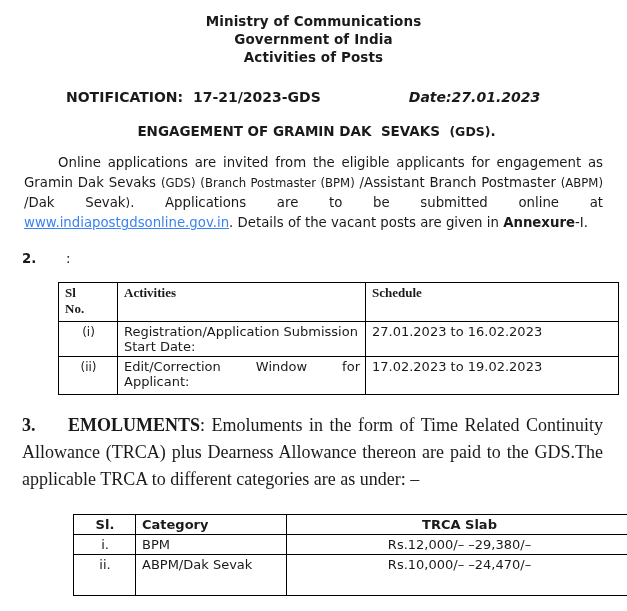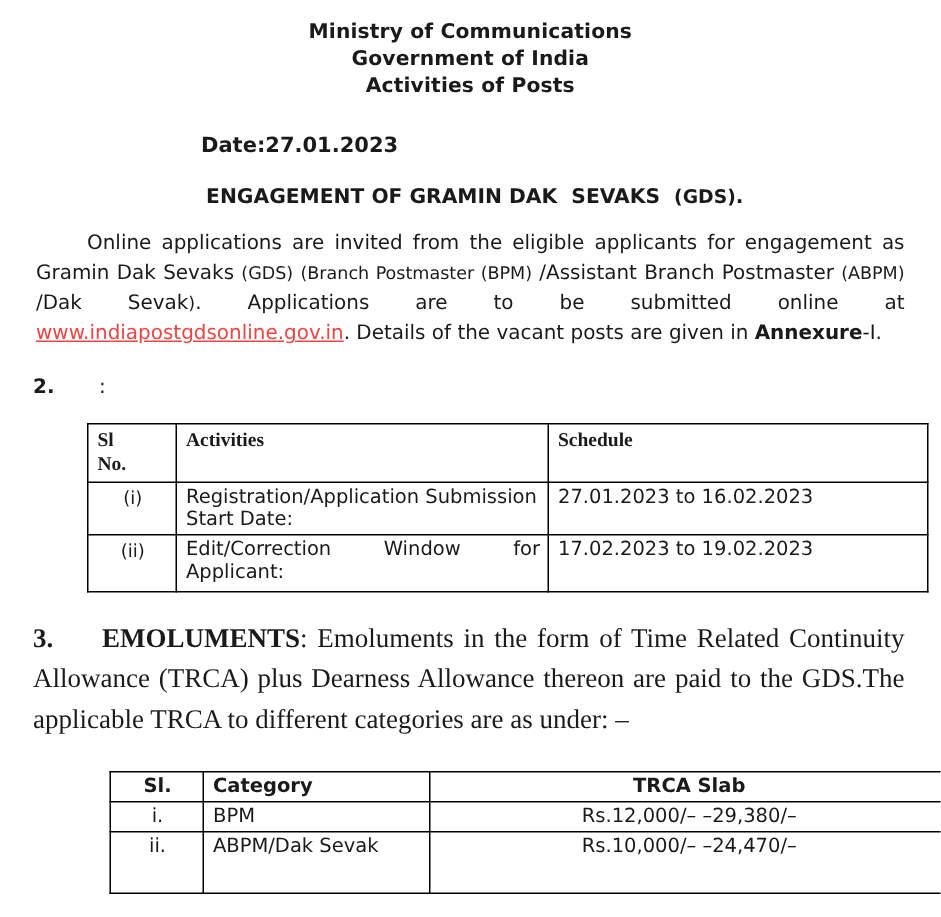--- a/index.html
+++ b/index.html
@@ -31,21 +31,21 @@
   
   .notif-row {
     display: flex;
     margin-top: 22px;
     padding-left: 66px;
     padding-right: 24px;
     font-weight: bold;
     font-size: 14px;
   }
   .notif-left { white-space: pre; }
-  .notif-right { margin-left: 68px; white-space: pre; }
+  .notif-right { margin-left: 88px; white-space: pre; font-style: italic; }
 
   
   .engage-title {
     margin-top: 18px;
     text-align: center;
     font-weight: bold;
     font-size: 13.5px;
     padding-left: 6px;
     white-space: pre;
   }
@@ -57,21 +57,21 @@
     text-align: justify;
     text-justify: inter-word;
     font-size: 13.3px;
     line-height: 1.52;
   }
   .para-1 { margin-top: 14px; }
   .para-1 .indent { display: inline-block; width: 34px; }
   .para .sm { font-size: 11.7px; }
   .para b { font-weight: bold; }
   .doc-link {
-    color: #ef4444;
+    color: #3b82f6;
     text-decoration: underline;
   }
 
   
   .sec-head {
     display: flex;
     font-weight: bold;
     font-size: 13.3px;
     margin-left: 22px;
   }
@@ -141,20 +141,21 @@
 </head>
 <body>
 
 <div class="doc-header">
   <div class="hline">Ministry of Communications</div>
   <div class="hline">Government of India</div>
   <div class="hline">Activities of Posts</div>
 </div>
 
 <div class="notif-row">
+  <div class="notif-left">NOTIFICATION:  17-21/2023-GDS</div>
   <div class="notif-right">Date:27.01.2023</div>
 </div>
 
 <div class="engage-title"><span>ENGAGEMENT OF GRAMIN DAK  SEVAKS  </span><span class="paren">(GDS)</span><span>.</span></div>
 
 <p class="para para-1"><span class="indent"></span><span>Online applications are invited from the eligible applicants for engagement as Gramin Dak Sevaks </span><span class="sm">(GDS)</span><span> </span><span class="sm">(Branch Postmaster </span><span class="sm">(BPM)</span><span> /Assistant Branch Postmaster </span><span class="sm">(ABPM)</span><span> /Dak Sevak</span><span class="sm">)</span><span>. Applications are to be submitted online at </span><a class="doc-link" href="#">www.indiapostgdsonline.gov.in</a><span>. Details of the vacant posts are given in </span><b>Annexure</b><span>-I</span><span>.</span></p>
 
 <div class="sec-head sec-2">
   <span class="num">2.</span>
     <span class="txt" style="font-weight:normal">:</span>

